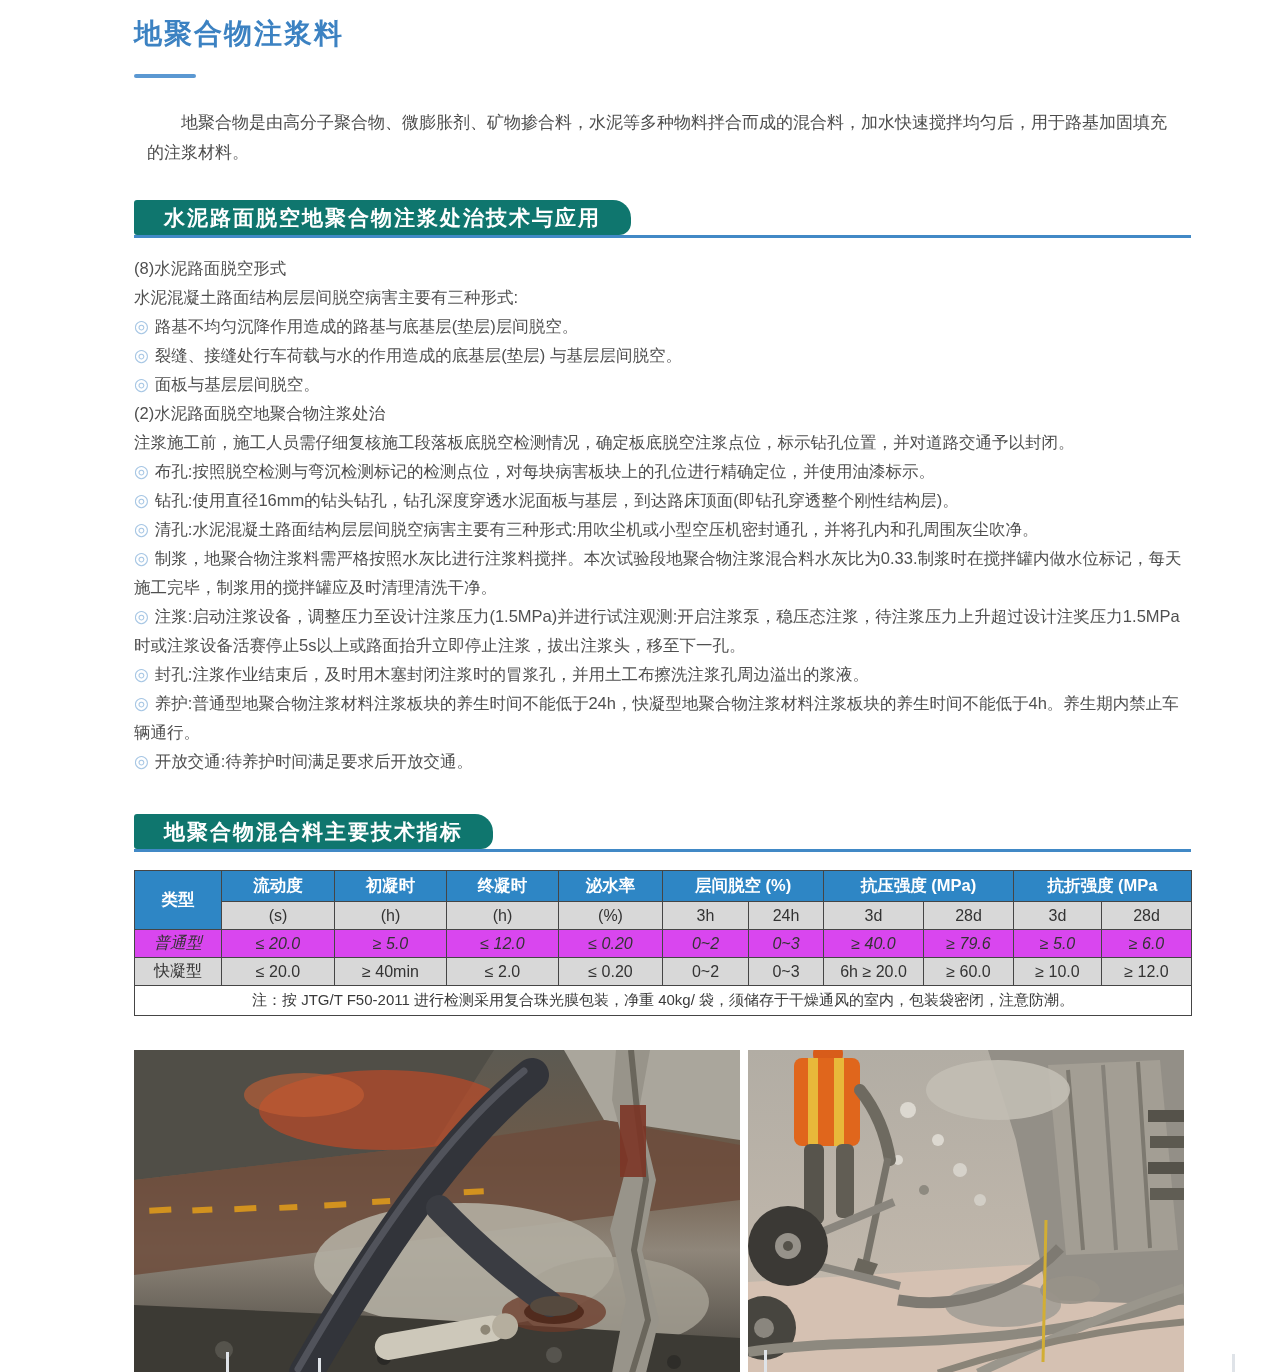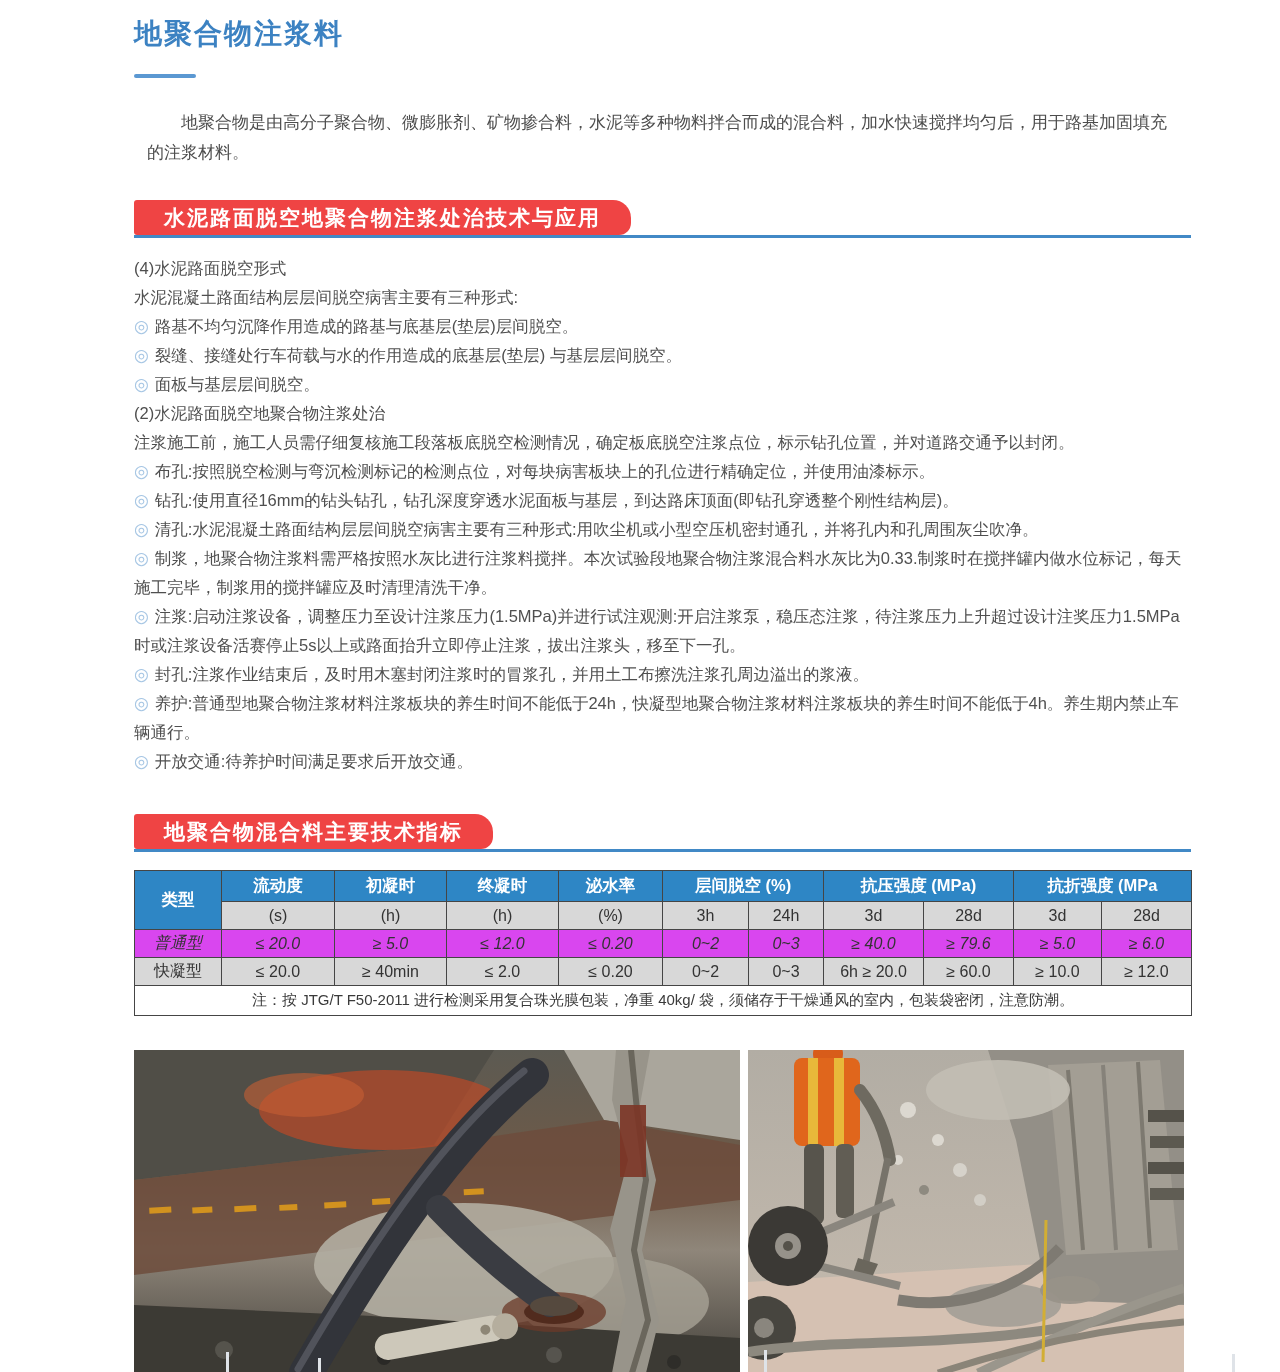--- a/index.html
+++ b/index.html
@@ -7,21 +7,21 @@
   .page{position:absolute;left:134px;top:0;width:1057px;}
 
   .page-title{margin:14px 0 0;font-size:28px;font-weight:bold;color:#3c82c2;letter-spacing:2px;line-height:40px;}
   .title-dash{width:62px;height:4px;background:#5b98d2;margin-top:20px;border-radius:2px;}
 
   .intro{margin:30px 13px 0;font-size:17px;line-height:30px;color:#4d4d4d;text-indent:2em;}
 
   .banner{border-bottom:3px solid #4189c6;line-height:0;}
   .banner.first{margin-top:32px;}
   .banner.second{margin-top:38px;}
-  .banner-tab{display:inline-block;background:#ef4444;color:#ffffff;font-weight:bold;font-size:21px;line-height:35px;padding:0 30px 0 30px;border-radius:3px 18px 12px 3px;letter-spacing:2px;}
+  .banner-tab{display:inline-block;background:#0f766e;color:#ffffff;font-weight:bold;font-size:21px;line-height:35px;padding:0 30px 0 30px;border-radius:3px 18px 12px 3px;letter-spacing:2px;}
 
   .body-text{margin-top:16px;font-size:16.5px;line-height:29px;color:#4f4f4f;}
   .body-text p{margin:0;}
   .bullet{color:#a6c6e4;margin-right:6px;font-size:17px;}
 
   table.spec{margin-top:18px;width:1057px;border-collapse:collapse;text-align:center;color:#333333;font-size:16px;table-layout:fixed;}
   table.spec th,table.spec td{border:1px solid #454545;padding:0 3px;height:27px;font-weight:normal;overflow:hidden;white-space:nowrap;}
   table.spec tr.hrow1 th{background:#2e86c5;color:#ffffff;font-weight:bold;font-size:16.5px;height:30px;}
   table.spec th.corner{background:#2e86c5;color:#ffffff;font-weight:bold;font-size:17px;}
   table.spec tr.hrow2 td{background:#d8d8d8;}
@@ -45,21 +45,21 @@
   <h1 class="page-title">地聚合物注浆料</h1>
   <div class="title-dash"></div>
 
   <p class="intro">地聚合物是由高分子聚合物、微膨胀剂、矿物掺合料，水泥等多种物料拌合而成的混合料，加水快速搅拌均匀后，用于路基加固填充的注浆材料。</p>
 
   <div class="banner first">
     <span class="banner-tab">水泥路面脱空地聚合物注浆处治技术与应用</span>
   </div>
 
   <div class="body-text">
-    <p><span>(4)水泥路面脱空形式</span></p>
+    <p><span>(8)水泥路面脱空形式</span></p>
     <p><span>水泥混凝土路面结构层层间脱空病害主要有三种形式:</span></p>
     <p><span class="bullet">◎</span><span>路基不均匀沉降作用造成的路基与底基层(垫层)层间脱空。</span></p>
     <p><span class="bullet">◎</span><span>裂缝、接缝处行车荷载与水的作用造成的底基层(垫层) 与基层层间脱空。</span></p>
     <p><span class="bullet">◎</span><span>面板与基层层间脱空。</span></p>
     <p><span>(2)水泥路面脱空地聚合物注浆处治</span></p>
     <p><span>注浆施工前，施工人员需仔细复核施工段落板底脱空检测情况，确定板底脱空注浆点位，标示钻孔位置，并对道路交通予以封闭。</span></p>
     <p><span class="bullet">◎</span><span>布孔:按照脱空检测与弯沉检测标记的检测点位，对每块病害板块上的孔位进行精确定位，并使用油漆标示。</span></p>
     <p><span class="bullet">◎</span><span>钻孔:使用直径16mm的钻头钻孔，钻孔深度穿透水泥面板与基层，到达路床顶面(即钻孔穿透整个刚性结构层)。</span></p>
     <p><span class="bullet">◎</span><span>清孔:水泥混凝土路面结构层层间脱空病害主要有三种形式:用吹尘机或小型空压机密封通孔，并将孔内和孔周围灰尘吹净。</span></p>
     <p><span class="bullet">◎</span><span>制浆，地聚合物注浆料需严格按照水灰比进行注浆料搅拌。本次试验段地聚合物注浆混合料水灰比为0.33.制浆时在搅拌罐内做水位标记，每天施工完毕，制浆用的搅拌罐应及时清理清洗干净。</span></p>

